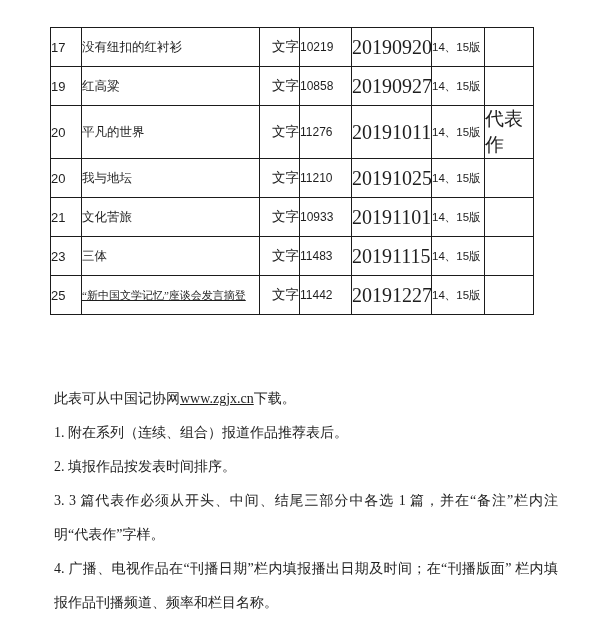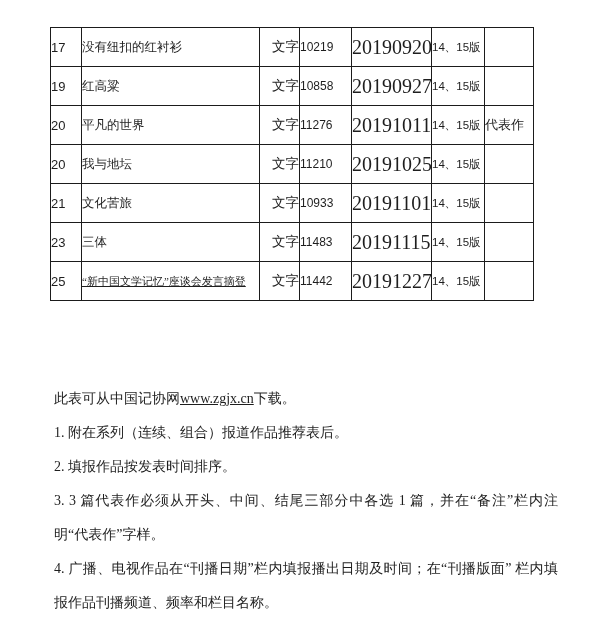--- a/index.html
+++ b/index.html
@@ -58,21 +58,21 @@
     font-size: 20px;
   }
   .cell-pages {
     padding-left: 2px;
     font-family: "Liberation Sans", sans-serif;
     font-size: 11.5px;
     margin-left: 12px;
   }
   .cell-note {
     padding-left: 2px;
-    font-size: 13px;
+    font-size: 19px;
   }
 
   
   .notes {
     position: absolute;
     left: 54px;
     top: 382px;
     width: 504px;
     font-size: 14px;
     line-height: 34px;

